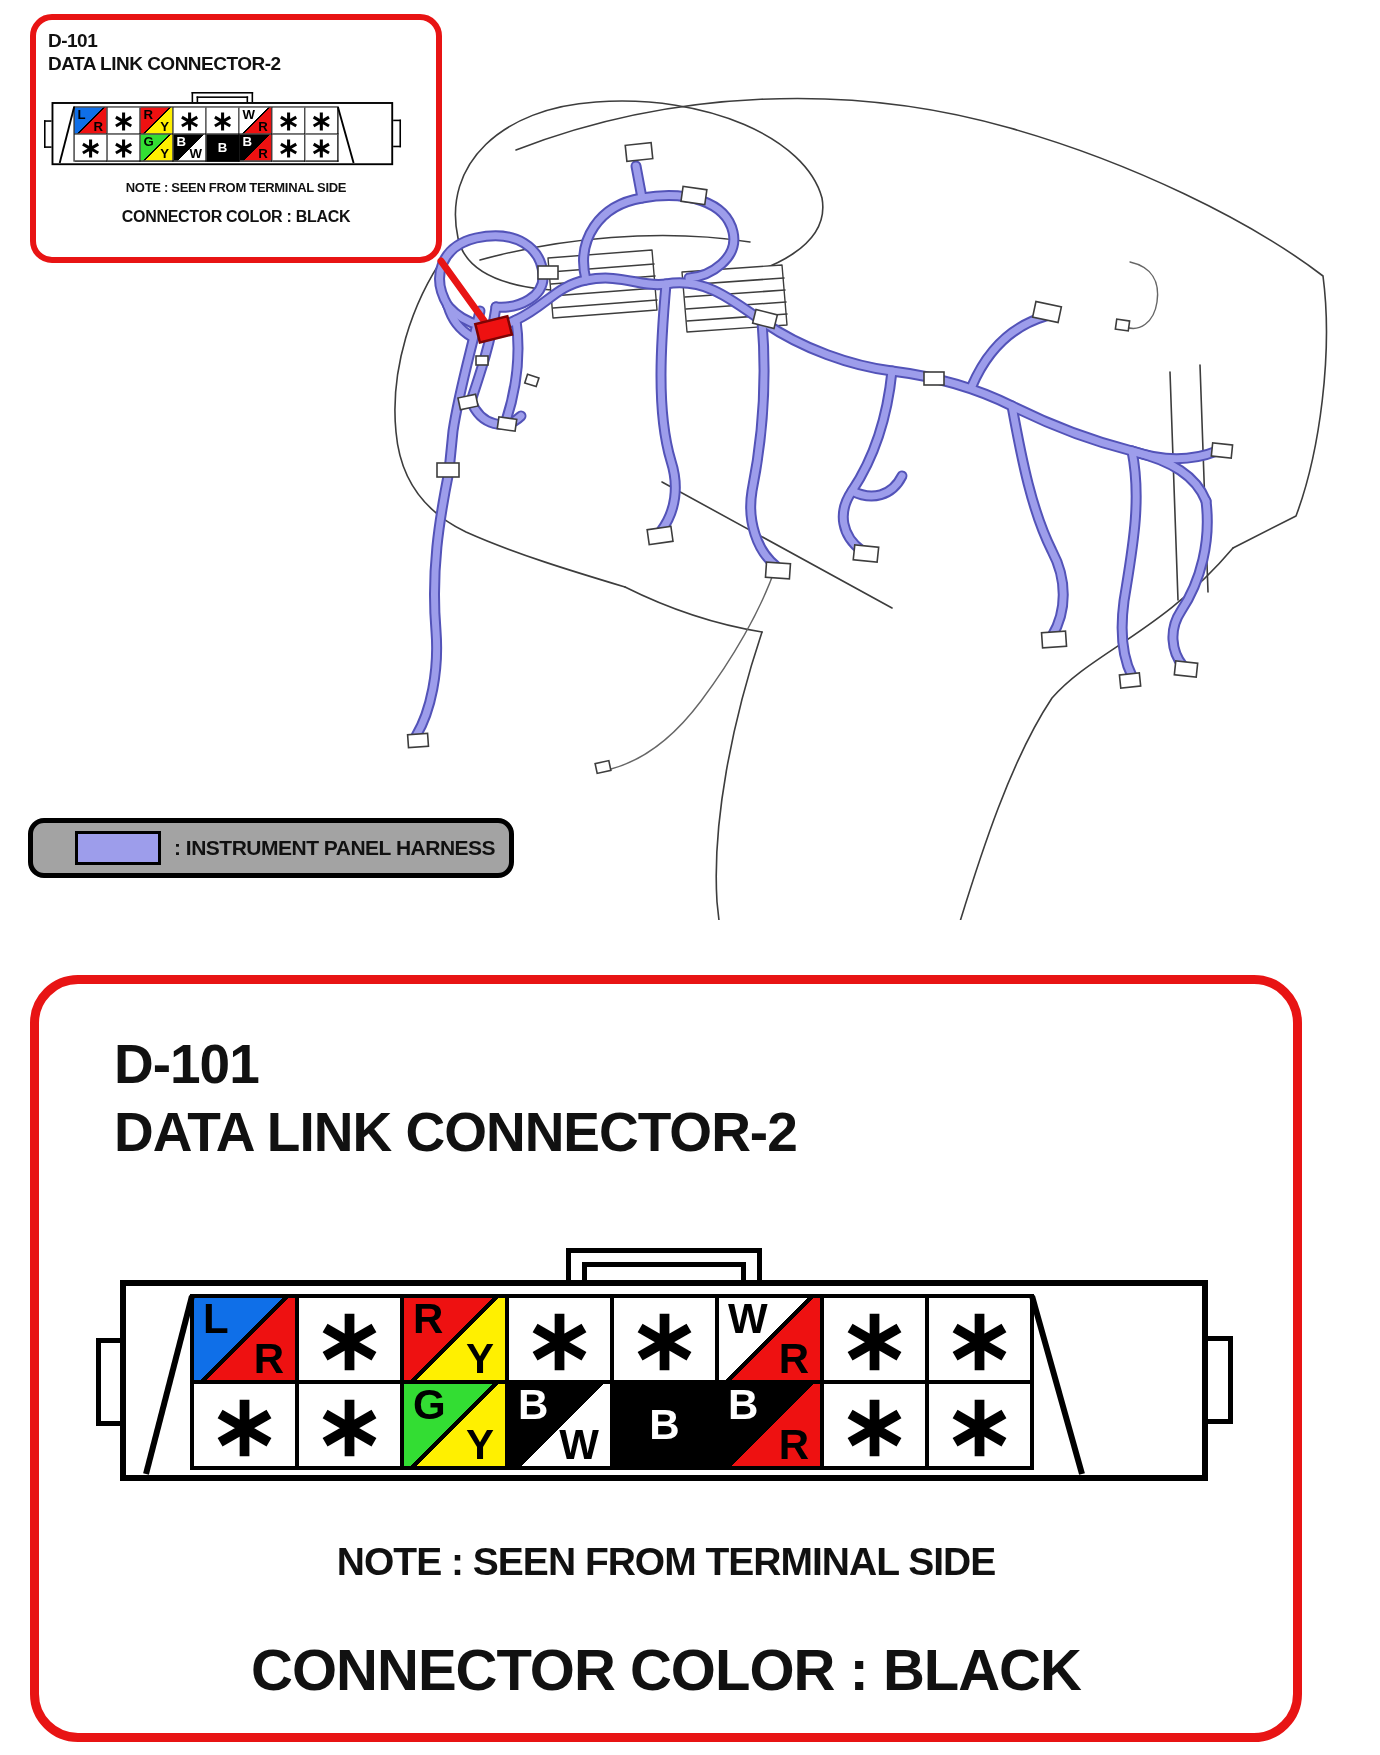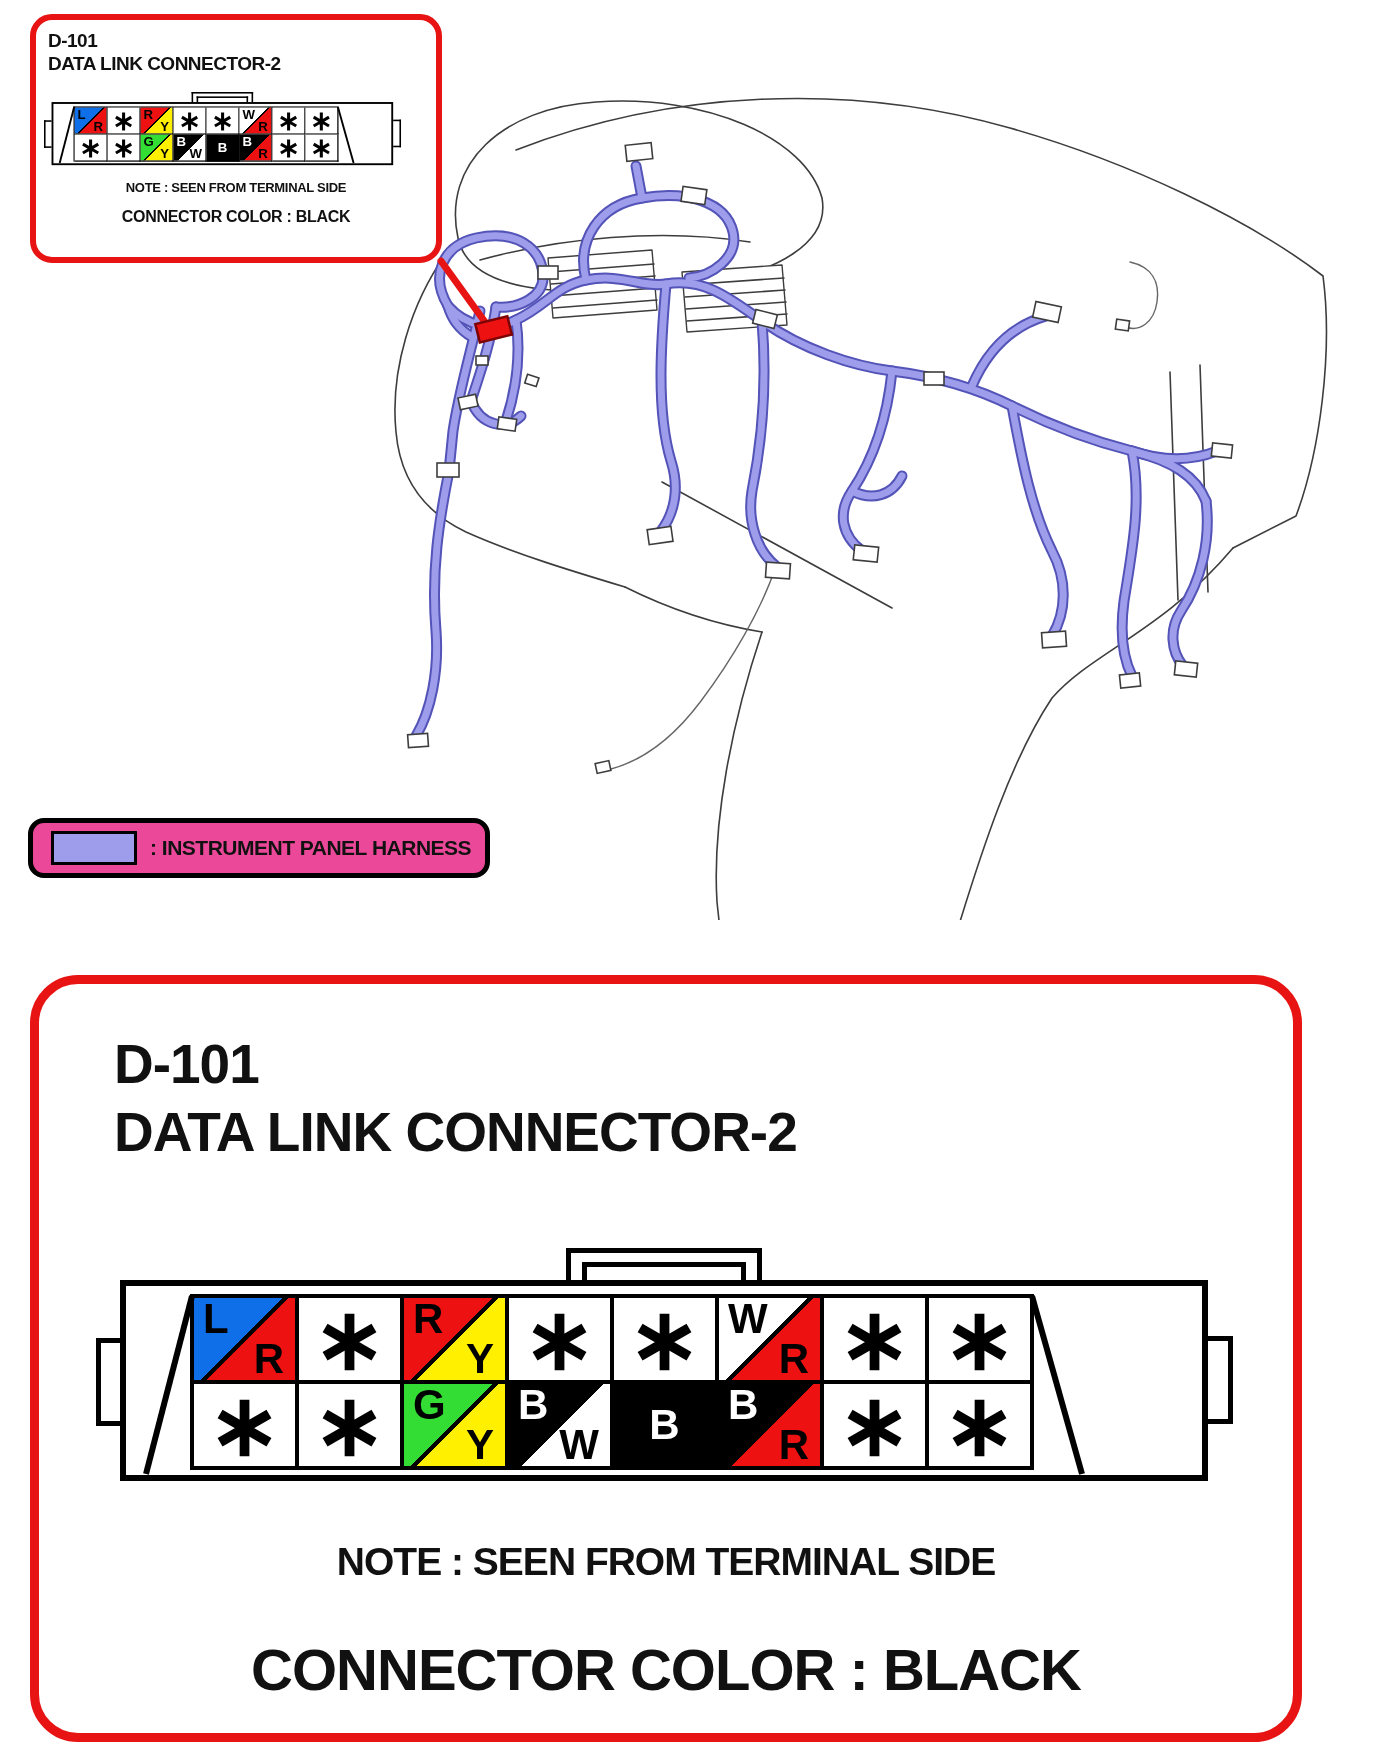--- a/index.html
+++ b/index.html
@@ -29,22 +29,22 @@
   }
   #detail .t1{position:absolute;left:75px;top:48px;font-size:55px;font-weight:bold;letter-spacing:-1px;color:#111;}
   #detail .t2{position:absolute;left:75px;top:116px;font-size:55px;font-weight:bold;letter-spacing:-1px;color:#111;}
   #detail .conn-wrap{position:absolute;left:57px;top:264px;width:1137px;height:234px;}
   #detail .note{position:absolute;left:0;top:556px;width:100%;text-align:center;font-size:39px;font-weight:bold;letter-spacing:-1px;color:#111;}
   #detail .clr{position:absolute;left:0;top:652px;width:100%;text-align:center;font-size:58px;font-weight:bold;letter-spacing:-1px;color:#111;}
 
   
   #legend{
     left:28px;top:818px;width:452px;height:50px;
-    border:5px solid #000;border-radius:16px;background:#ec4899;
-    display:flex;align-items:center;z-index:4;
+    border:5px solid #000;border-radius:16px;background:#a3a3a3;
+    display:flex;align-items:center;z-index:4;padding-left:24px;
   }
   #legend .swatch{width:80px;height:28px;margin-left:18px;background:var(--hfill);border:3px solid #000;}
   #legend .lbl{margin-left:13px;font-size:21px;font-weight:bold;letter-spacing:-0.5px;color:#111;}
 
   
   .connector{position:relative;width:1137px;height:234px;}
   .connector .body{position:absolute;left:24px;top:32px;width:1088px;height:201px;border:6px solid #000;background:#fff;box-sizing:border-box;}
   .connector .latch-outer{position:absolute;left:470px;top:0;width:196px;height:36px;border:5px solid #000;border-bottom:none;background:#fff;box-sizing:border-box;}
   .connector .latch-inner{position:absolute;left:486px;top:14px;width:164px;height:22px;border:5px solid #000;border-bottom:none;background:#fff;box-sizing:border-box;}
   .connector .tab-left{position:absolute;left:0;top:90px;width:26px;height:88px;border:5px solid #000;border-right:none;background:#fff;box-sizing:border-box;}

